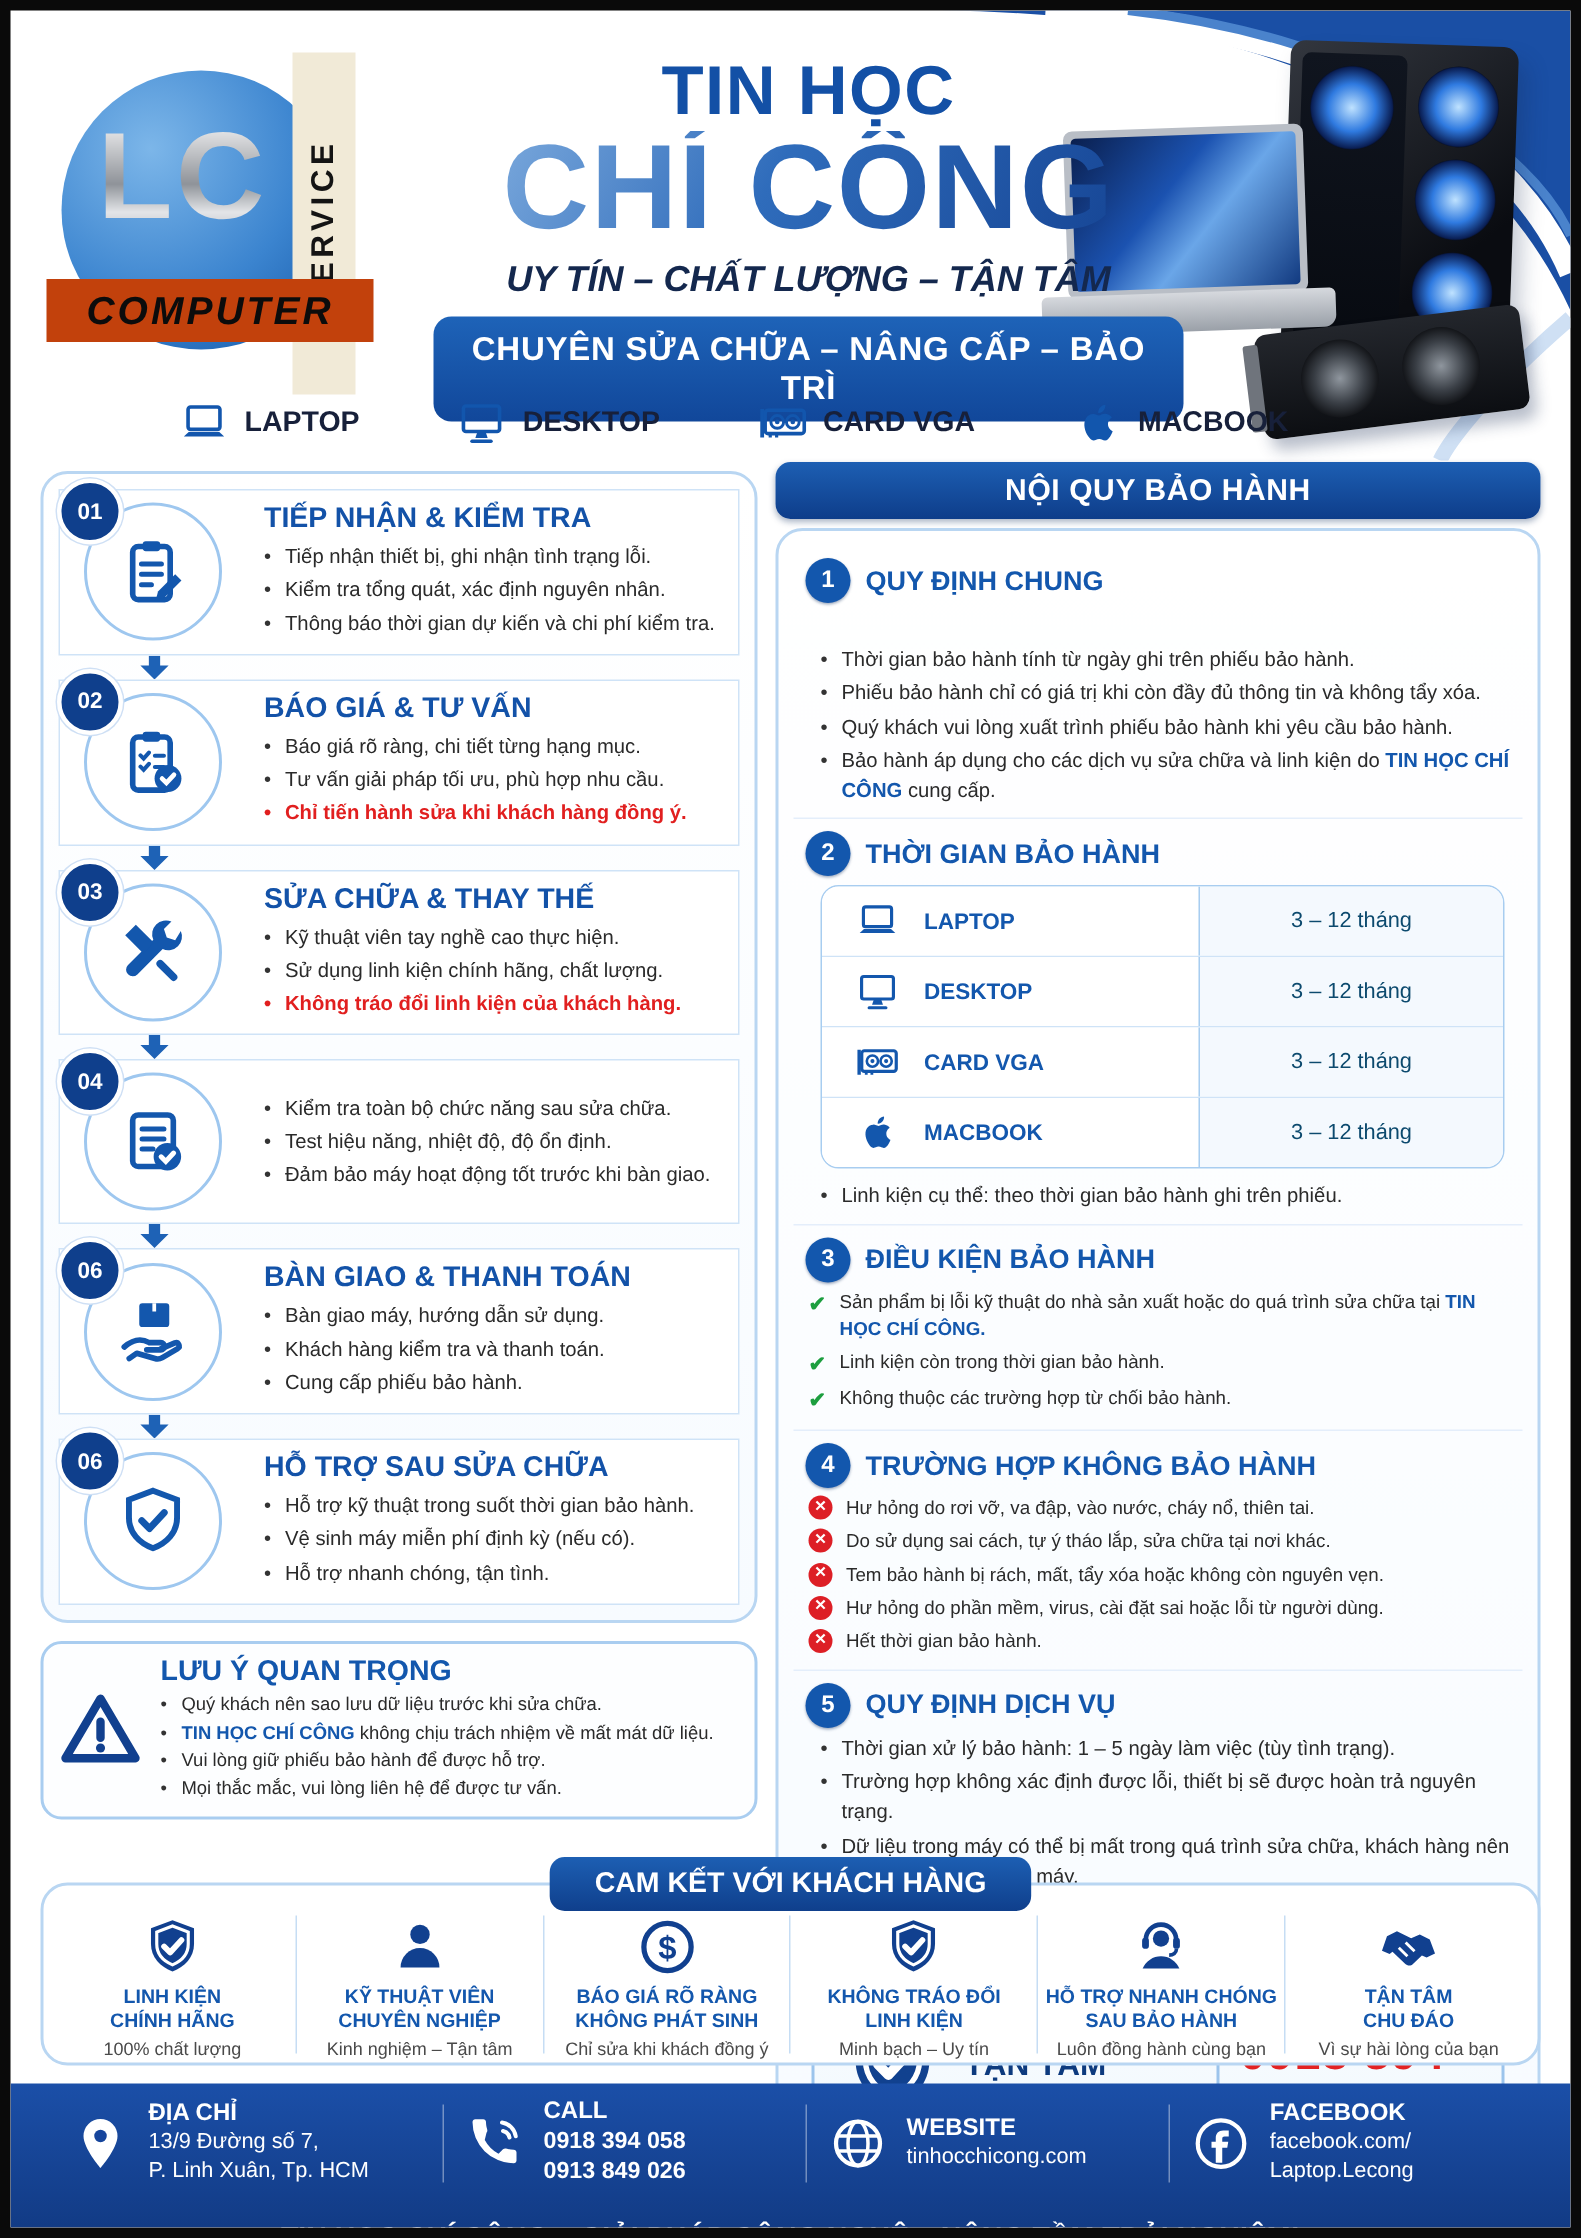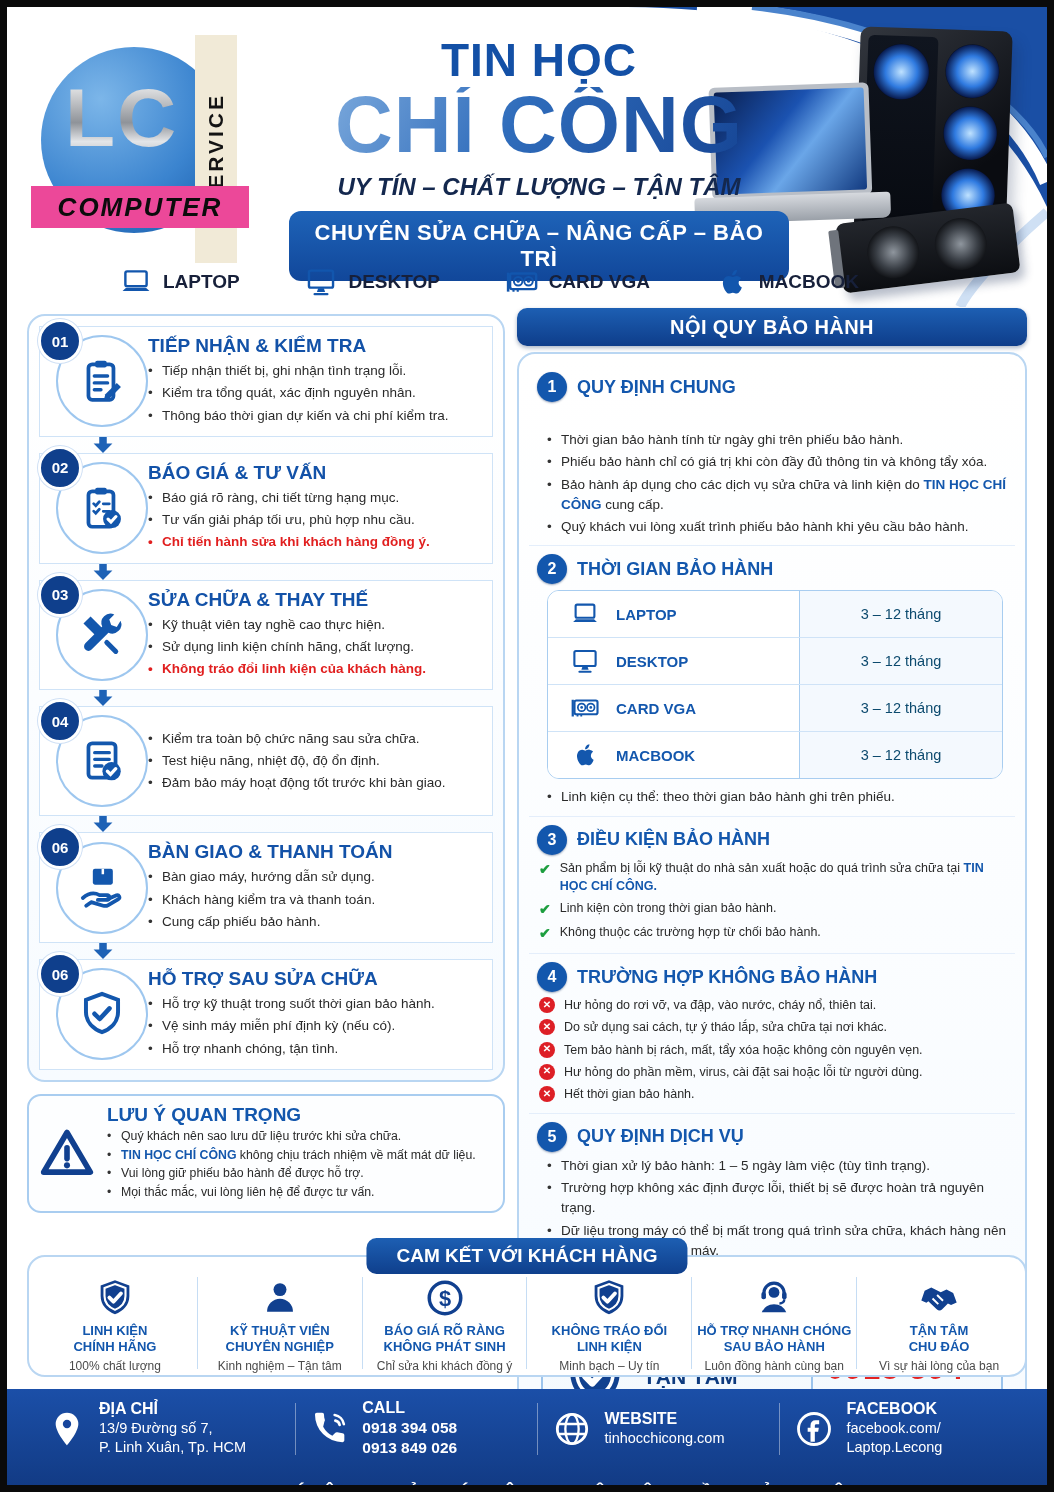--- a/index.html
+++ b/index.html
@@ -12,21 +12,21 @@
   
   .hero{position:absolute;top:0;left:0;right:0;height:300px;}
   .swoosh{position:absolute;top:0;right:0;}
   .logo{position:absolute;left:28px;top:26px;width:245px;height:235px;}
   .logo-circle{position:absolute;left:6px;top:14px;width:186px;height:186px;border-radius:50%;
       background:radial-gradient(circle at 32% 28%,#7cb6e9,#3b84cf 55%,#1b5fae 90%);}
   .logo-vstrip{position:absolute;left:160px;top:2px;width:42px;height:228px;background:#f1ead7;
       display:flex;align-items:center;justify-content:center;}
   .logo-service{writing-mode:vertical-rl;transform:rotate(180deg);font-weight:700;font-size:21px;
       letter-spacing:3px;color:#141414;}
-  .logo-hstrip{position:absolute;left:-4px;top:153px;width:218px;height:42px;background:#ec4899;
+  .logo-hstrip{position:absolute;left:-4px;top:153px;width:218px;height:42px;background:#c2410c;
       display:flex;align-items:center;justify-content:center;}
   .logo-computer{font-weight:700;font-style:italic;font-size:26px;letter-spacing:2px;color:#0c0c0c;}
   .logo-lc{position:absolute;left:30px;top:38px;font-size:82px;font-weight:700;letter-spacing:2px;
       background:linear-gradient(180deg,#fdfdfd 5%,#8f9399 55%,#e3e5e8 75%,#a9adb3);
       -webkit-background-clip:text;background-clip:text;color:transparent;}
   .titles{position:absolute;left:282px;top:26px;width:500px;text-align:center;}
   .t1{font-size:46px;font-weight:700;color:#1350a6;letter-spacing:1px;}
   .t2{font-size:80px;font-weight:700;line-height:.95;letter-spacing:1px;
       background:linear-gradient(120deg,#8ab5e3 0%,#2f6cbb 45%,#123f8f 100%);
       -webkit-background-clip:text;background-clip:text;color:transparent;}
@@ -65,21 +65,21 @@
 
   
   .step{position:relative;display:flex;align-items:center;min-height:108px;border:1.5px solid #cfe3f7;
       border-radius:0;background:#fff;padding:8px 10px 8px 16px;box-sizing:border-box;}
   .badge{position:absolute;left:-2px;top:-8px;width:38px;height:38px;border-radius:50%;background:#0f3f8c;
       color:#fff;font-weight:700;font-size:15px;display:flex;align-items:center;justify-content:center;
       border:3px solid #fff;box-shadow:0 0 0 1px #cfe0f5;}
   .sicon{width:88px;height:88px;border-radius:50%;border:2px solid #9ec7ef;background:#fff;flex:none;
       display:flex;align-items:center;justify-content:center;color:#1357ad;}
   .sicon svg{width:50px;height:50px;}
-  .sbody{margin-left:0;min-width:0;}
+  .sbody{margin-left:28px;min-width:0;}
   .stitle{color:#1352a8;font-weight:700;font-size:19px;margin-bottom:4px;}
   ul.dots{list-style:none;margin:0;padding:0;}
   ul.dots li{position:relative;padding-left:14px;font-size:13.5px;line-height:1.5;color:#2a2a2a;margin:2px 0;}
   ul.dots li::before{content:"•";position:absolute;left:0;top:0;color:#333;}
   ul.dots li.red{color:#e11f1f;font-weight:700;}
   ul.dots li.red::before{color:#e11f1f;}
   .arrowrow{height:16px;display:flex;align-items:center;padding-left:54px;}
   .brand{color:#1357ad;font-weight:700;}
 
   
@@ -497,22 +497,22 @@
       <div class="panel">
 
         <div class="wsec">
           <div class="whead">
             <div class="wnum">1</div>
             <div class="wtitle">QUY ĐỊNH CHUNG</div>
           </div>
           <ul class="dots rdots" style="padding-left:10px;margin-top:28px;">
             <li><span>Thời gian bảo hành tính từ ngày ghi trên phiếu bảo hành.</span></li>
             <li><span>Phiếu bảo hành chỉ có giá trị khi còn đầy đủ thông tin và không tẩy xóa.</span></li>
+            <li><span>Quý khách vui lòng xuất trình phiếu bảo hành khi yêu cầu bảo hành.</span></li>
             <li><span>Bảo hành áp dụng cho các dịch vụ sửa chữa và linh kiện do </span><span class="brand">TIN HỌC CHÍ CÔNG</span><span> cung cấp.</span></li>
-            <li><span>Quý khách vui lòng xuất trình phiếu bảo hành khi yêu cầu bảo hành.</span></li>
           </ul>
         </div>
 
         <div class="wsec">
           <div class="whead">
             <div class="wnum">2</div>
             <div class="wtitle">THỜI GIAN BẢO HÀNH</div>
           </div>
           <div class="wtable">
             <div class="wrow">

